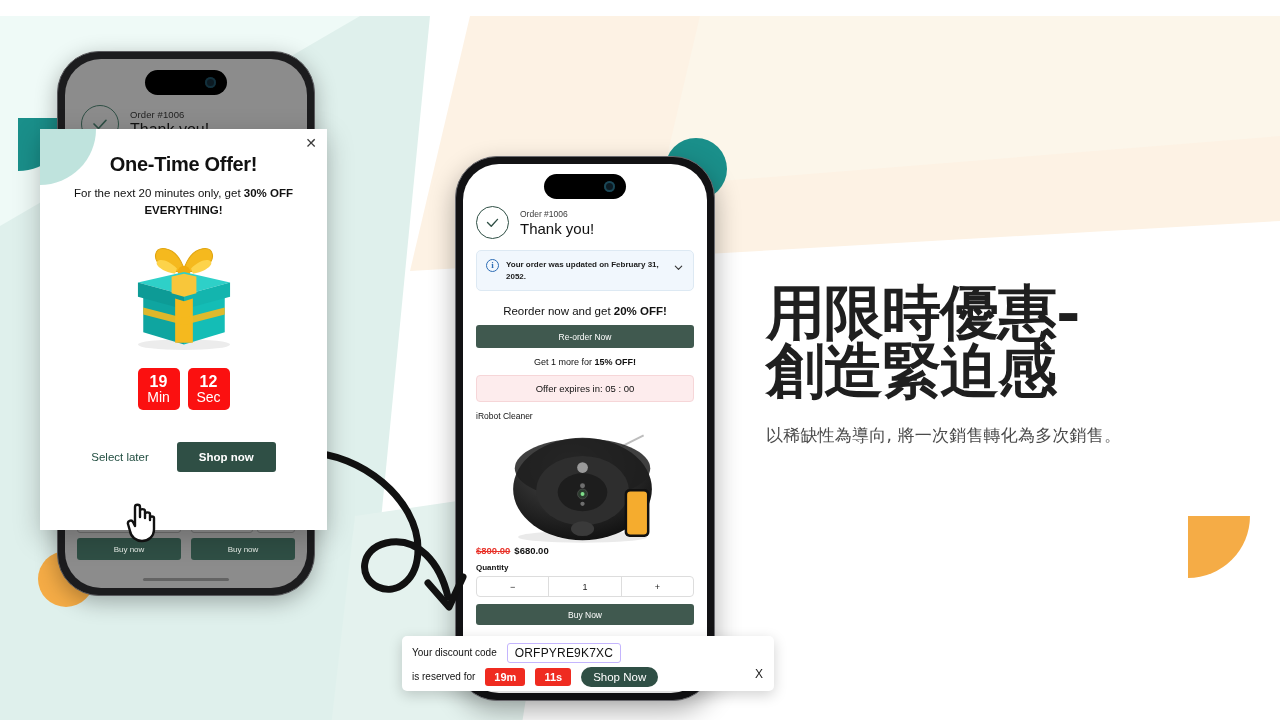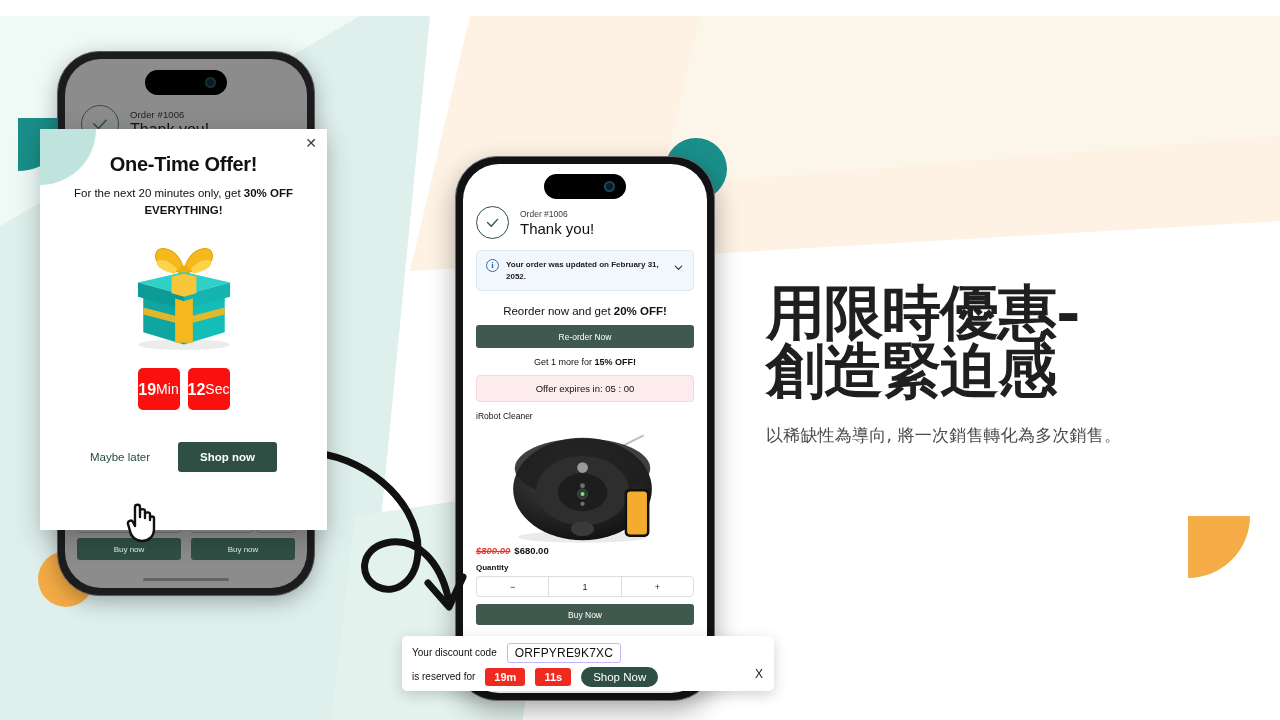--- a/index.html
+++ b/index.html
@@ -125,21 +125,21 @@
   .pr-getmore{ text-align:center; font-size:9px; color:#111; margin-top:9px;}
   .pr-getmore b{font-weight:700;}
   .pr-expires{
     margin-top:8px; background:#fdeced; border:1px solid #f6d6d8; border-radius:4px;
     height:27px; display:flex;align-items:center;justify-content:center;
     font-size:9.5px; color:#111;
   }
   .pr-prodname{ font-size:8.5px; color:#111; margin-top:9px;}
   .pr-prodimg{ position:relative; height:120px; margin-top:2px;}
   .pr-price{ margin-top:2px; font-size:9.5px; }
-  .pr-price .old{ color:#e8332a; text-decoration:line-through; font-weight:700;font-style:italic;}
+  .pr-price .old{ color:#e8332a; text-decoration:line-through; font-weight:700;}
   .pr-price .new{ color:#111; font-weight:700; margin-left:4px;}
   .pr-qlabel{ font-size:8px; font-weight:700; color:#111; margin-top:7px;}
   .pr-stepper{
     margin-top:4px; display:flex; height:21px; border:1px solid #ddd; border-radius:4px; overflow:hidden;
     background:#fff;
   }
   .pr-stepper > div{ flex:1; display:flex;align-items:center;justify-content:center;font-size:9px;color:#222;}
   .pr-stepper > div + div{ border-left:1px solid #ddd; }
   .pr-buynow{
     margin-top:7px; height:21px; background:#40594f; border-radius:3px;
@@ -167,21 +167,21 @@
   }
   .modal-sub{
     position:relative; text-align:center; margin:9px 20px 0 20px;
     font-size:11.5px; color:#111; line-height:1.45;
   }
   .modal-sub b{font-weight:700;}
   .gift-wrap{ position:relative; display:flex; justify-content:center; margin-top:18px; height:118px;}
   .timers{ display:flex; justify-content:center; gap:8px; margin-top:14px; }
   .timer-box{
     width:42px;height:42px;background:#fb1010;border-radius:5px;color:#fff;
-    display:flex;flex-direction:row;align-items:center;justify-content:center;line-height:1.08;
+    display:flex;flex-direction:column;align-items:center;justify-content:center;line-height:1.08;
   }
   .timer-box .num{ font-size:16px; font-weight:700;}
   .timer-box .unit{ font-size:14px; font-weight:400;}
   .modal-actions{
     display:flex; align-items:center; justify-content:center; gap:28px; margin-top:32px;
   }
   .maybe-later{ font-size:11.5px; color:#234f42; text-decoration:none; cursor:pointer;}
   .shop-now-btn{
     background:#2f4f45; color:#fff; font-size:11.5px; font-weight:700;
     padding:9px 22px; border-radius:3px; border:none; cursor:pointer;
@@ -442,21 +442,21 @@
         <span class="num">19</span>
         <span class="unit">Min</span>
       </div>
       <div class="timer-box">
         <span class="num">12</span>
         <span class="unit">Sec</span>
       </div>
     </div>
 
     <div class="modal-actions">
-      <a class="maybe-later">Maybe later</a>
+      <a class="maybe-later">Select later</a>
       <button class="shop-now-btn">Shop now</button>
     </div>
   </div>
 
   <svg class="cursor-hand" viewBox="0 0 40 46">
     <path d="M13,20 L13,9 C13,6 18,6 18,9 L18,19 L18,13 C18,10.5 23,10.5 23,13 L23,20 L23,16 C23,13.8 28,13.8 28,16 L28,22 L28,20 C28,18 32,18 32,20 L32,31 C32,39 26,43 20,43 C14,43 9,39 8,33 L6,26 C5.2,23 9.5,21.2 11,24 L13,28 Z" fill="#fff" stroke="#111" stroke-width="2.4" stroke-linejoin="round" stroke-linecap="round"></path>
   </svg>
 
   <div class="discount-bar">
     <div class="db-row">

